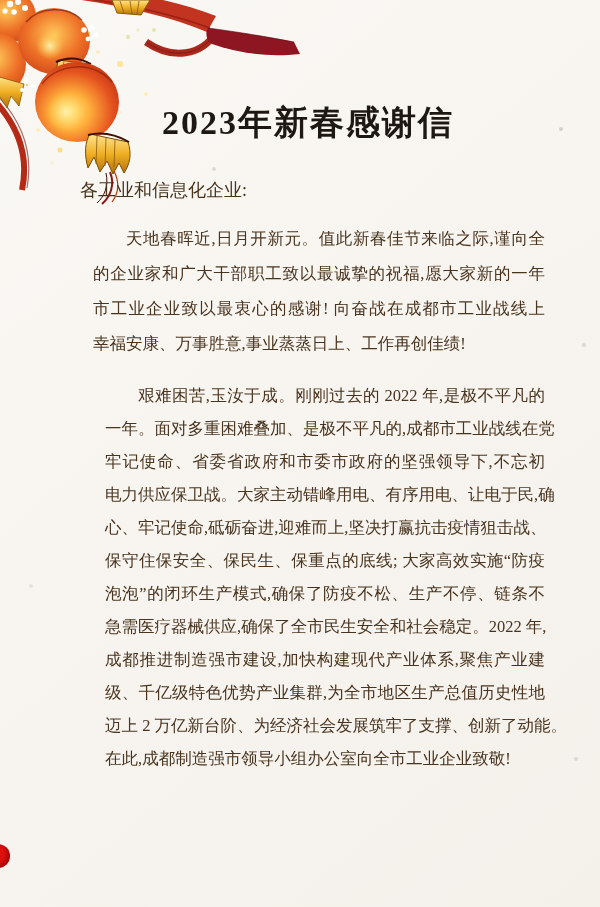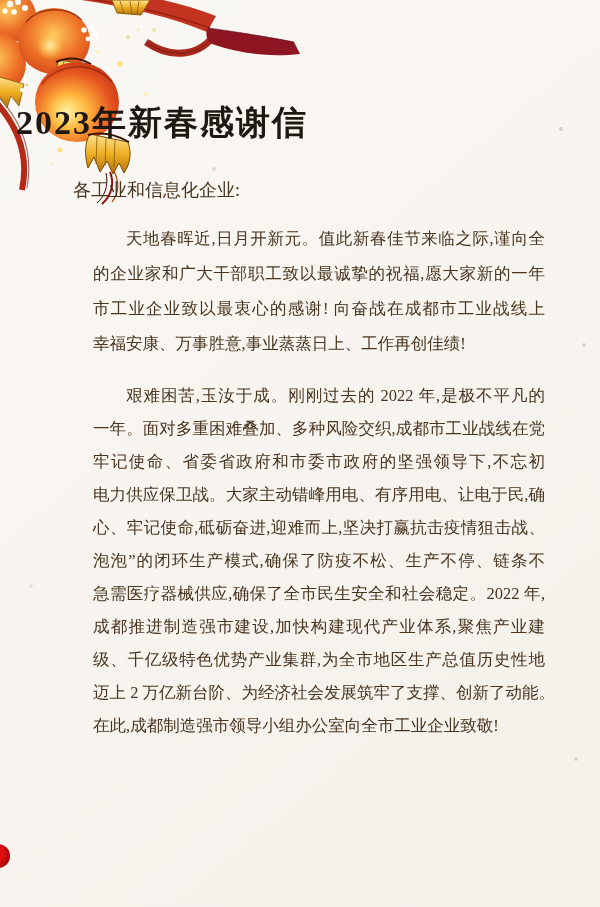--- a/index.html
+++ b/index.html
@@ -7,39 +7,40 @@
     position:relative;
     width:600px;height:907px;
     margin:0 auto;
     background:linear-gradient(140deg,#faf8f4 0%,#f7f4ef 55%,#f4f1eb 100%);
     overflow:hidden;
     font-family:"Liberation Serif","DejaVu Serif",serif;
   }
   .deco{position:absolute;top:0;left:0;pointer-events:none;}
   .title{
     position:absolute;top:100px;left:16px;right:0;
+    text-align:center;
     font-size:34px;line-height:46px;
     font-weight:700;
     letter-spacing:2px;
     color:#1d1812;
   }
   .salutation{
-    position:absolute;top:177px;left:73px;
+    position:absolute;top:177px;left:80px;
     font-size:18px;line-height:26px;
     color:#46331e;
   }
   .para{
     position:absolute;left:93px;width:452px;
     color:#48341f;
     font-size:16.5px;
   }
   .para1{top:221px;}
   .para2{top:379px;}
   .para1 .line{line-height:35px;}
-  .para2 .line{line-height:33px;}
+  .para2 .line{line-height:33px;margin-left:12px;}
   .line{
     white-space:nowrap;
     text-align:justify;
     text-align-last:justify;
     text-justify:inter-character;
   }
   .line.indent{text-indent:2em;}
   .line.endline{text-align:center;text-align-last:left;}
   .red-dot{
     position:absolute;left:-14px;top:844px;
@@ -171,24 +172,25 @@
 
   <div class="para para1">
     <div class="line indent">天地春晖近,日月开新元。值此新春佳节来临之际,谨向全</div>
     <div class="line">的企业家和广大干部职工致以最诚挚的祝福,愿大家新的一年</div>
     <div class="line">市工业企业致以最衷心的感谢! 向奋战在成都市工业战线上</div>
     <div class="line endline">幸福安康、万事胜意,事业蒸蒸日上、工作再创佳绩!</div>
   </div>
 
   <div class="para para2">
     <div class="line indent">艰难困苦,玉汝于成。刚刚过去的 2022 年,是极不平凡的</div>
-    <div class="line">一年。面对多重困难叠加、多种风险交织,成都市工业战线在党</div>
+    <div class="line">一年。面对多重困难叠加、是极不平凡的,成都市工业战线在党</div>
     <div class="line">牢记使命、省委省政府和市委市政府的坚强领导下,不忘初</div>
     <div class="line">电力供应保卫战。大家主动错峰用电、有序用电、让电于民,确</div>
     <div class="line">心、牢记使命,砥砺奋进,迎难而上,坚决打赢抗击疫情狙击战、</div>
+    <div class="line">保守住保安全、保民生、保重点的底线; 大家高效实施“防疫</div>
     <div class="line">泡泡”的闭环生产模式,确保了防疫不松、生产不停、链条不</div>
     <div class="line">急需医疗器械供应,确保了全市民生安全和社会稳定。2022 年,</div>
     <div class="line">成都推进制造强市建设,加快构建现代产业体系,聚焦产业建</div>
     <div class="line">级、千亿级特色优势产业集群,为全市地区生产总值历史性地</div>
     <div class="line">迈上 2 万亿新台阶、为经济社会发展筑牢了支撑、创新了动能。</div>
     <div class="line endline">在此,成都制造强市领导小组办公室向全市工业企业致敬!</div>
   </div>
 
   <div class="red-dot"></div>
 

